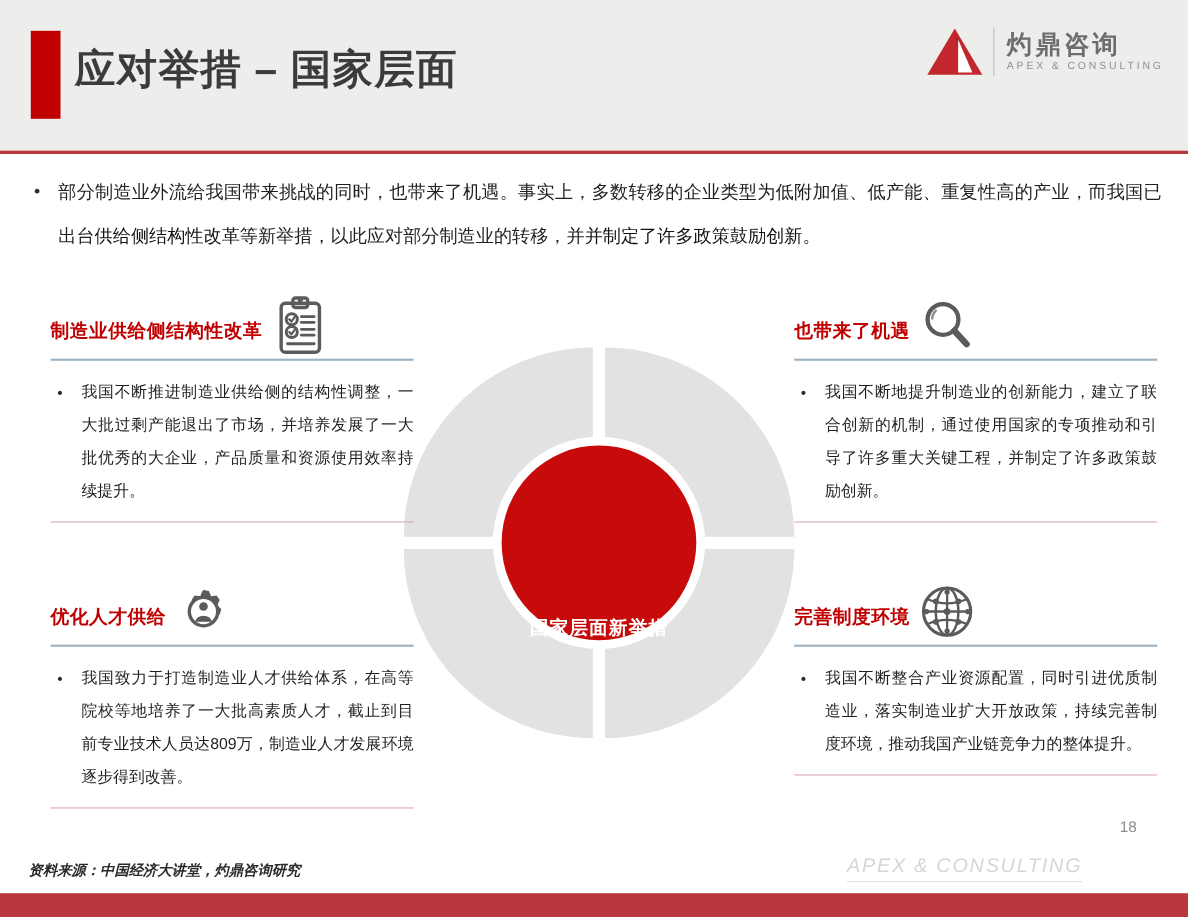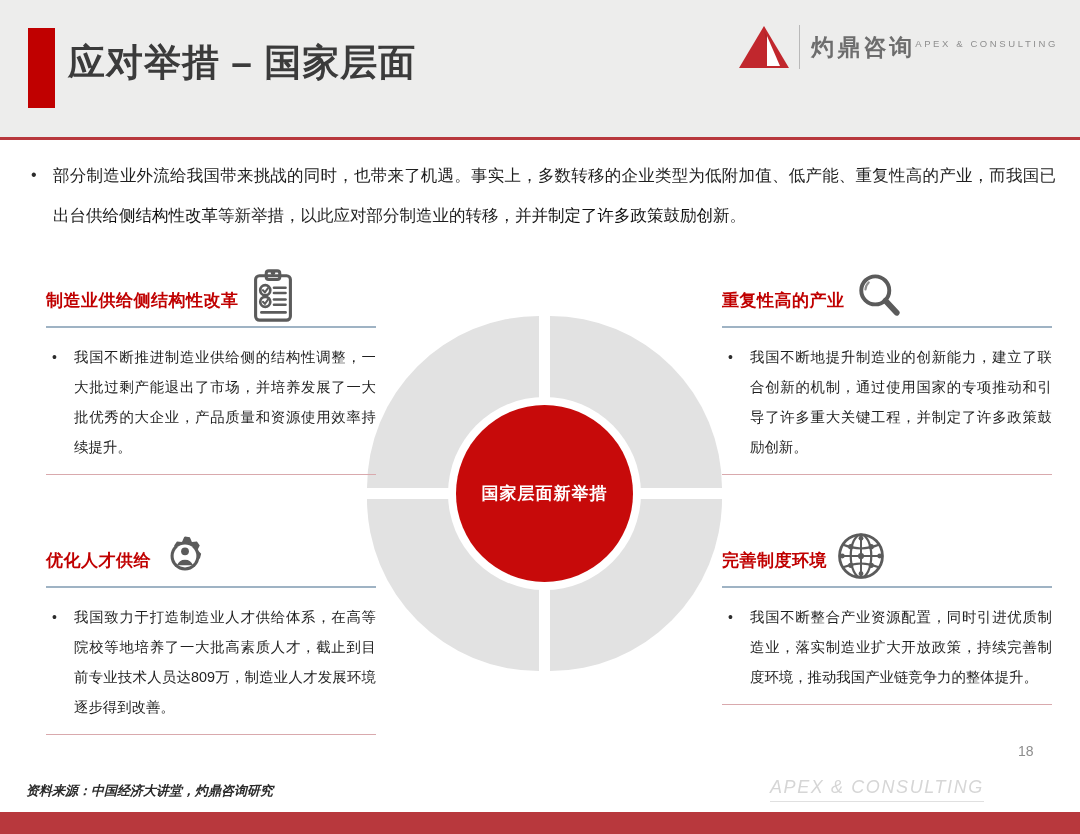--- a/index.html
+++ b/index.html
@@ -65,21 +65,21 @@
     margin-right: 6px;
   }
   .logo-sep {
     width: 1px;
     height: 44px;
     background: #b9b9b9;
     margin: 0 11px 0 2px;
   }
   .logo-text {
     display: flex;
-    flex-direction: row;
+    flex-direction: column;
     justify-content: space-between;
   }
   .logo-cn {
     font-size: 23px;
     font-weight: bold;
     color: #6d6d6d;
     letter-spacing: 3px;
     line-height: 1.05;
   }
   .logo-en {
@@ -138,21 +138,21 @@
     border-radius: 50%;
     background: #ffffff;
   }
   .donut-core {
     position: absolute;
     left: 89px; top: 89px;
     width: 177px; height: 177px;
     border-radius: 50%;
     background: #c70a0a;
     display: flex;
-    align-items: center;
+    align-items: flex-end;
     justify-content: center;
   }
   .donut-core-label {
     color: #ffffff;
     font-size: 17px;
     font-weight: bold;
     letter-spacing: 1px;
   }
 
   
@@ -316,21 +316,21 @@
     <div class="rule-top"></div>
     <div class="card-body">
       <div class="card-bullet">•</div>
       <div class="card-text">我国不断推进制造业供给侧的结构性调整，一大批过剩产能退出了市场，并培养发展了一大批优秀的大企业，产品质量和资源使用效率持续提升。</div>
     </div>
     <div class="rule-bottom"></div>
   </div>
 
   <div class="card card-right card-top">
     <div class="card-head">
-      <div class="card-title">重复性高的产业</div>
+      <div class="card-title">也带来了机遇</div>
       <div class="card-icon">
         <svg viewBox="0 0 60 60" width="56" height="56">
           <circle cx="26" cy="24" r="15" fill="none" stroke="#5b5b5b" stroke-width="4.2"></circle>
           <path d="M19 15.5 A11 11 0 0 0 15.5 23" fill="none" stroke="#8f8f8f" stroke-width="2.4" stroke-linecap="round"></path>
           <line x1="37" y1="35" x2="49" y2="48" stroke="#5b5b5b" stroke-width="6.2" stroke-linecap="round"></line>
         </svg>
       </div>
     </div>
     <div class="rule-top"></div>
     <div class="card-body">

